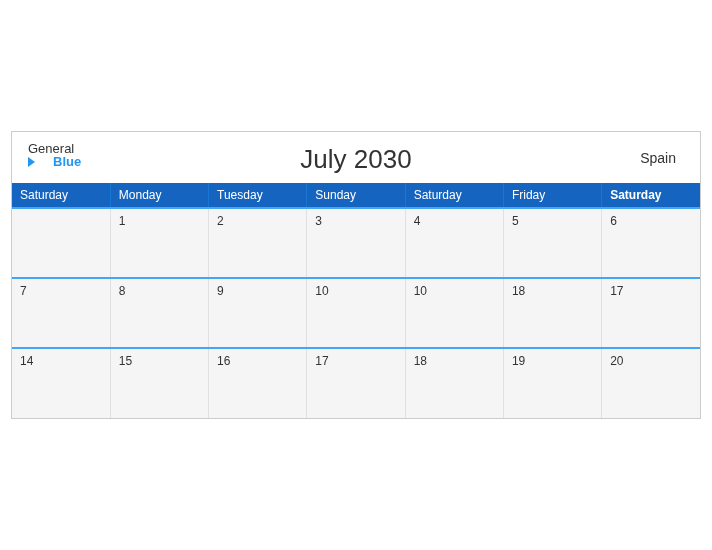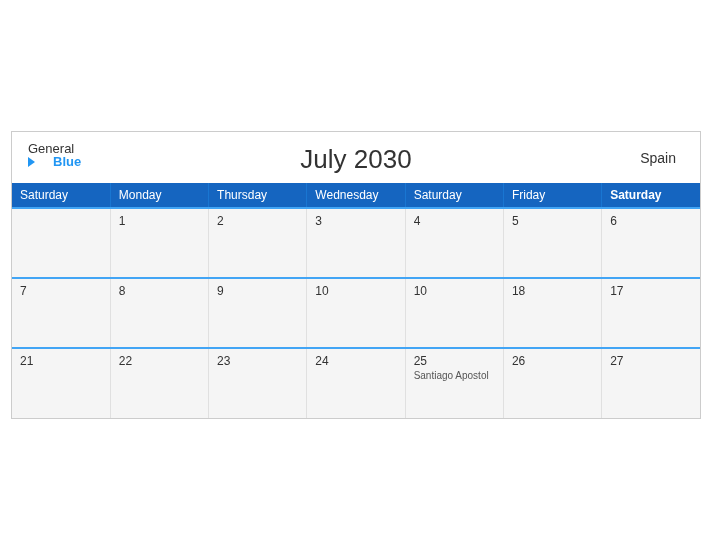--- a/index.html
+++ b/index.html
@@ -129,22 +129,22 @@
     </div>
     <h1 class="calendar-title">July 2030</h1>
     <span class="country-label">Spain</span>
   </div>
 
   <table class="calendar-grid">
     <thead>
       <tr>
         <th>Saturday</th>
         <th>Monday</th>
-        <th>Thursday</th>
-        <th>Wednesday</th>
+        <th>Tuesday</th>
+        <th>Sunday</th>
         <th>Saturday</th>
         <th>Friday</th>
         <th>Saturday</th>
       </tr>
     </thead>
     <tbody id="calendar-body">
     <tr>
           <td class="empty"></td>
           <td>
             <span class="day-number">1</span>
@@ -183,37 +183,36 @@
           </td>
           <td>
             <span class="day-number">18</span>
           </td>
           <td>
             <span class="day-number">17</span>
           </td>
         </tr>
         <tr>
           <td>
-            <span class="day-number">21</span>
-          </td>
-          <td>
-            <span class="day-number">22</span>
-          </td>
-          <td>
-            <span class="day-number">23</span>
-          </td>
-          <td>
-            <span class="day-number">24</span>
-          </td>
-          <td>
-            <span class="day-number">25</span>
-            <span class="event-label">Santiago Apostol</span>
-          </td>
-          <td>
-            <span class="day-number">26</span>
-          </td>
-          <td>
-            <span class="day-number">27</span>
+            <span class="day-number">14</span>
+          </td>
+          <td>
+            <span class="day-number">15</span>
+          </td>
+          <td>
+            <span class="day-number">16</span>
+          </td>
+          <td>
+            <span class="day-number">17</span>
+          </td>
+          <td>
+            <span class="day-number">18</span>
+          </td>
+          <td>
+            <span class="day-number">19</span>
+          </td>
+          <td>
+            <span class="day-number">20</span>
           </td>
         </tr>
       </tbody>
   </table>
 </div>
 
 </body></html>

